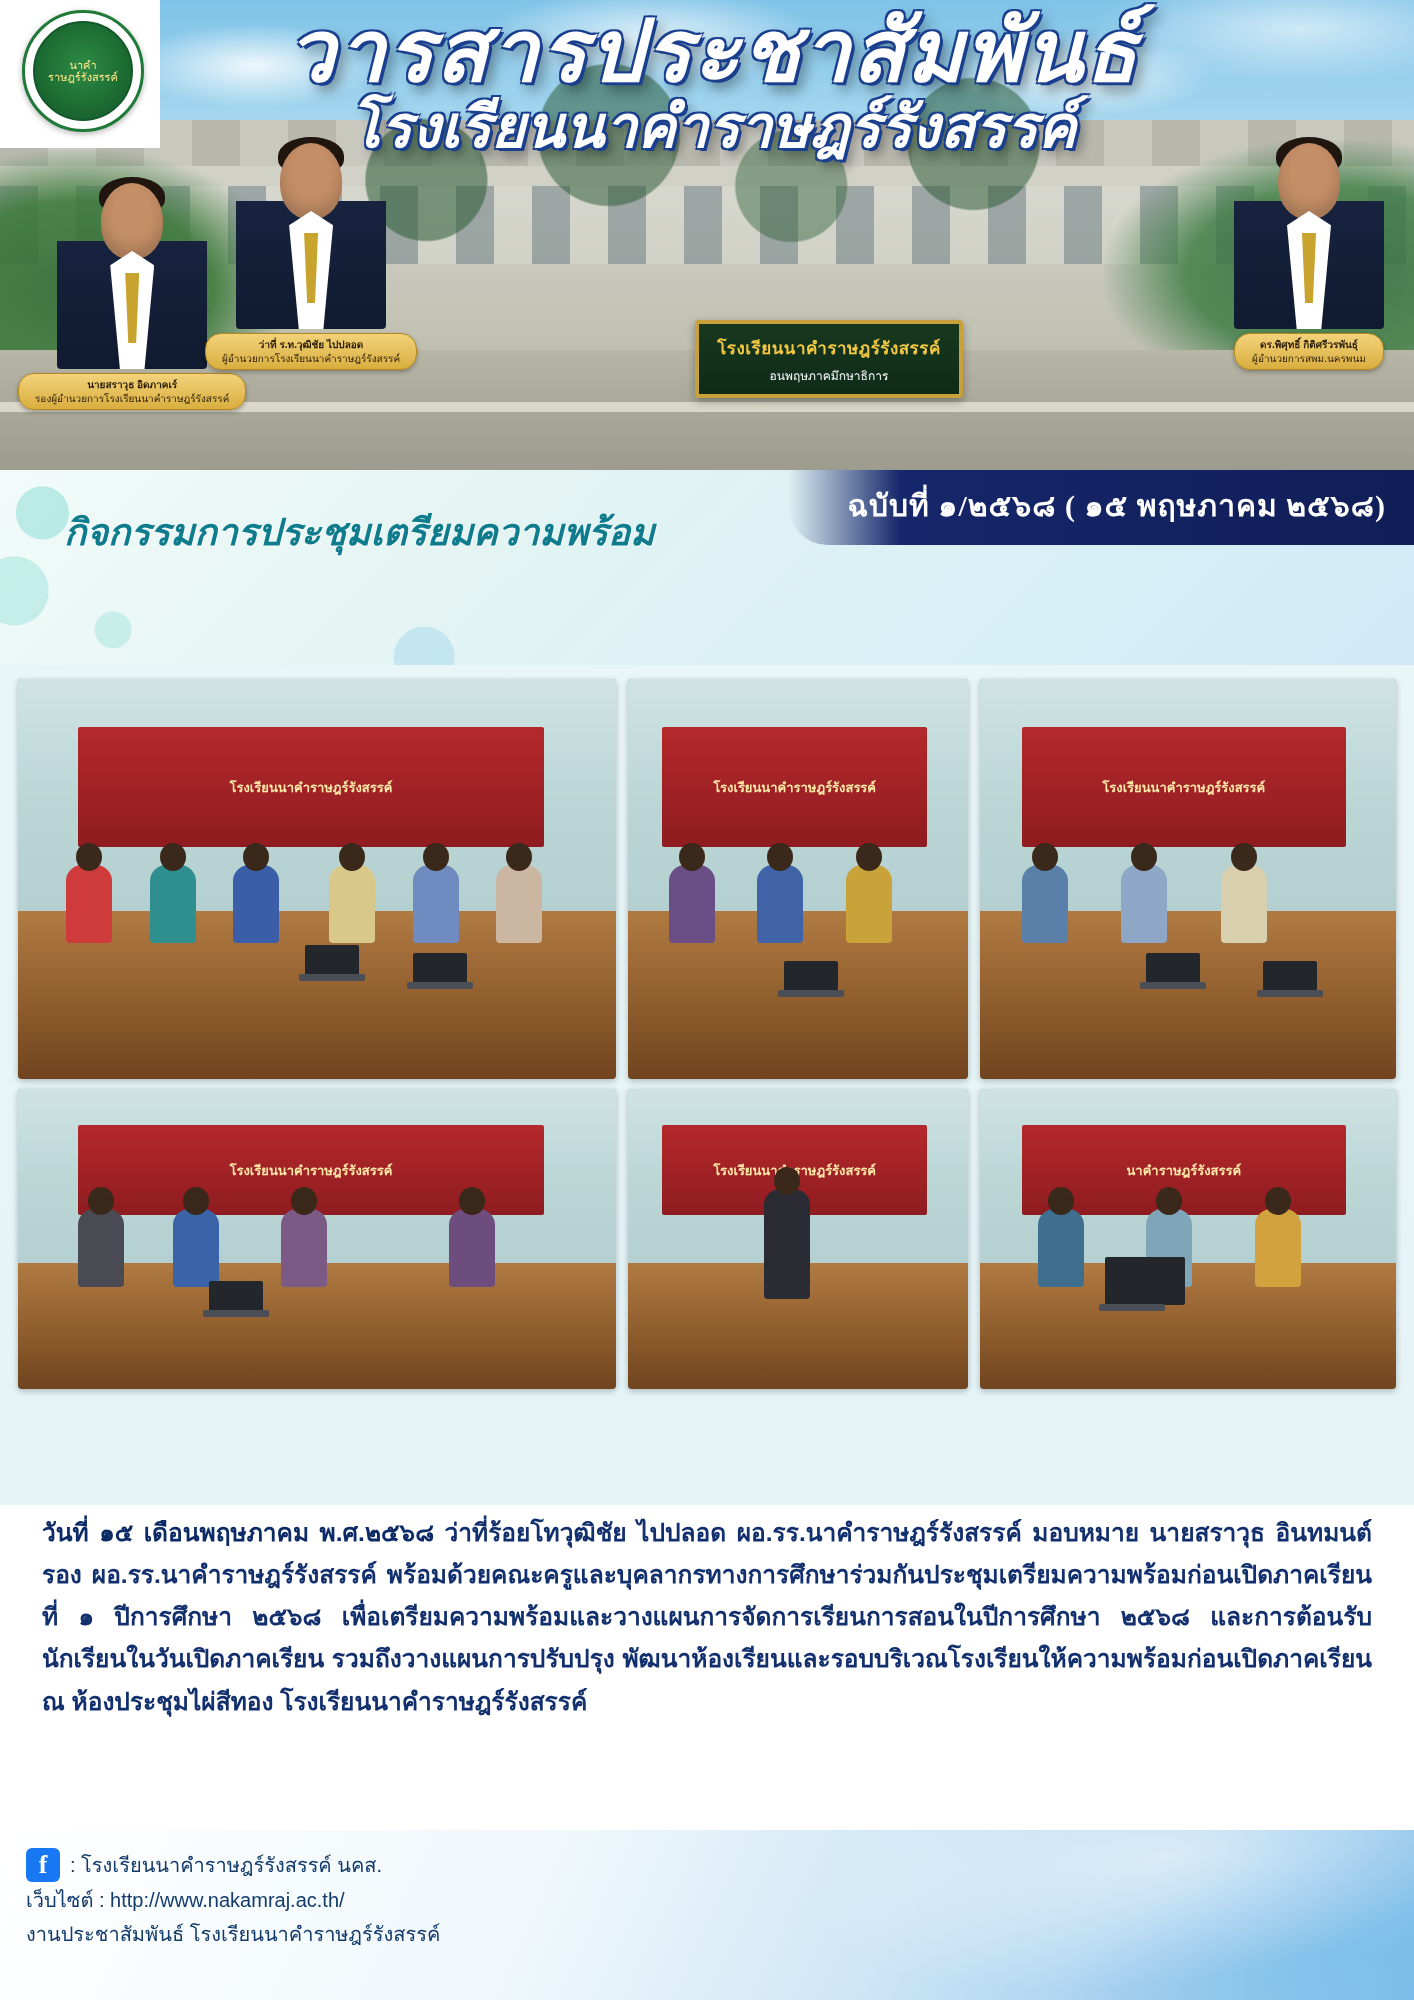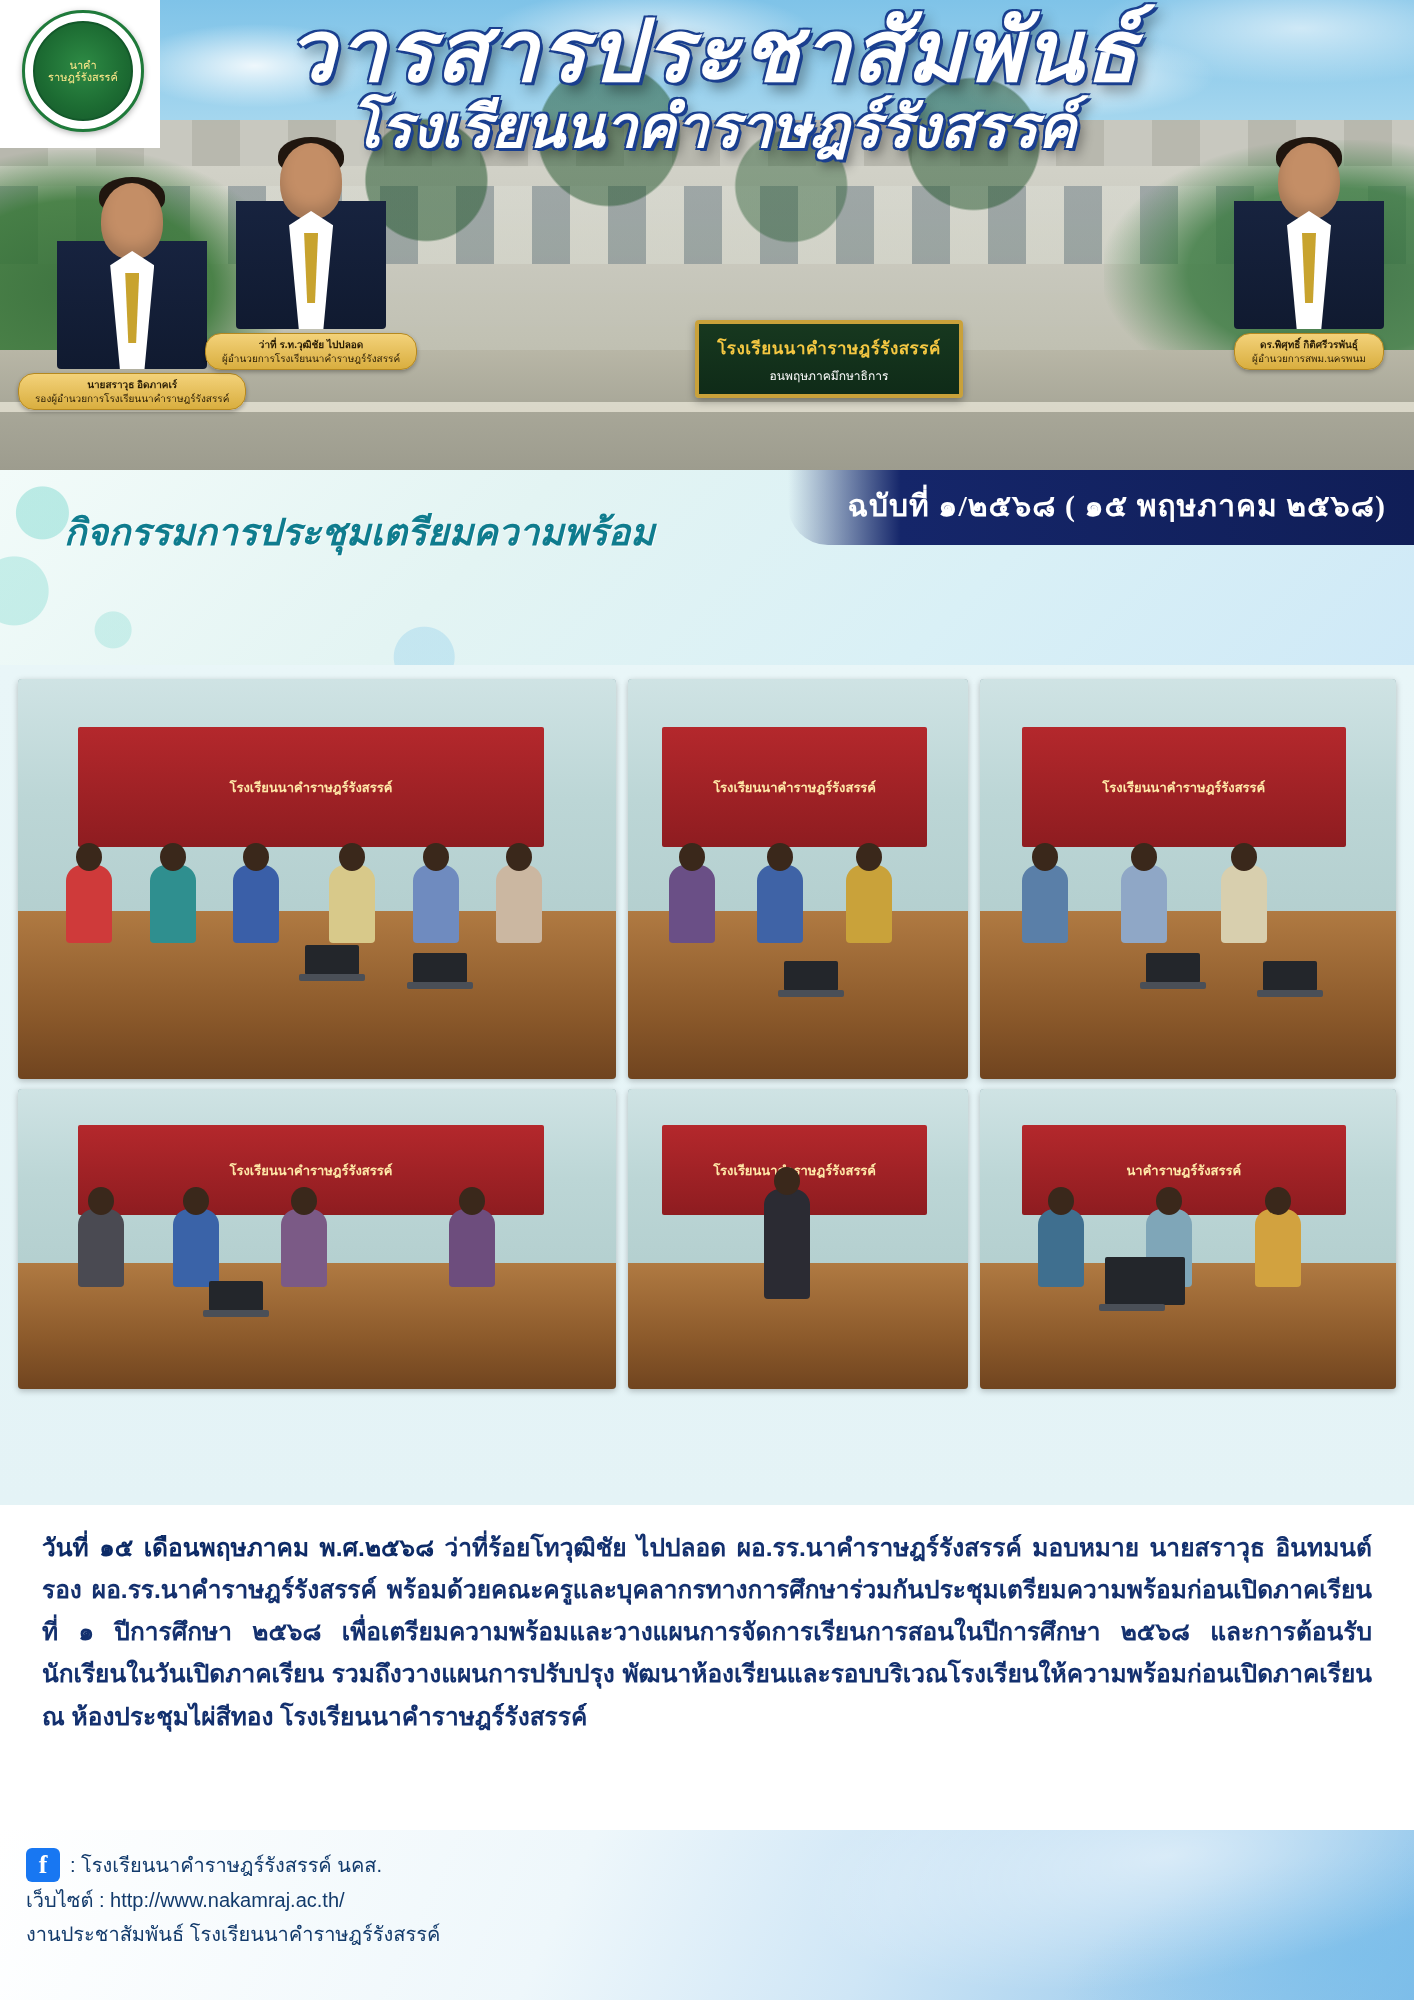--- a/index.html
+++ b/index.html
@@ -297,21 +297,21 @@
   #photo-2 { left: 628px; top: 14px;  width: 340px; height: 400px; }
   #photo-3 { left: 980px; top: 14px;  width: 416px; height: 400px; }
   #photo-4 { left: 18px;  top: 424px; width: 598px; height: 300px; }
   #photo-5 { left: 628px; top: 424px; width: 340px; height: 300px; }
   #photo-6 { left: 980px; top: 424px; width: 416px; height: 300px; }
 
   
   .bodytext {
     position: relative;
     width: 1414px;
-    padding: 22px 42px 10px 42px;
+    padding: 7px 42px 10px 42px;
     background: #ffffff;
     color: #13306e;
     font-size: 24.5px;
     line-height: 1.72;
     text-align: justify;
     font-weight: 600;
   }
   .bodytext .lead {
     font-weight: bold;
     color: #0c2a66;

